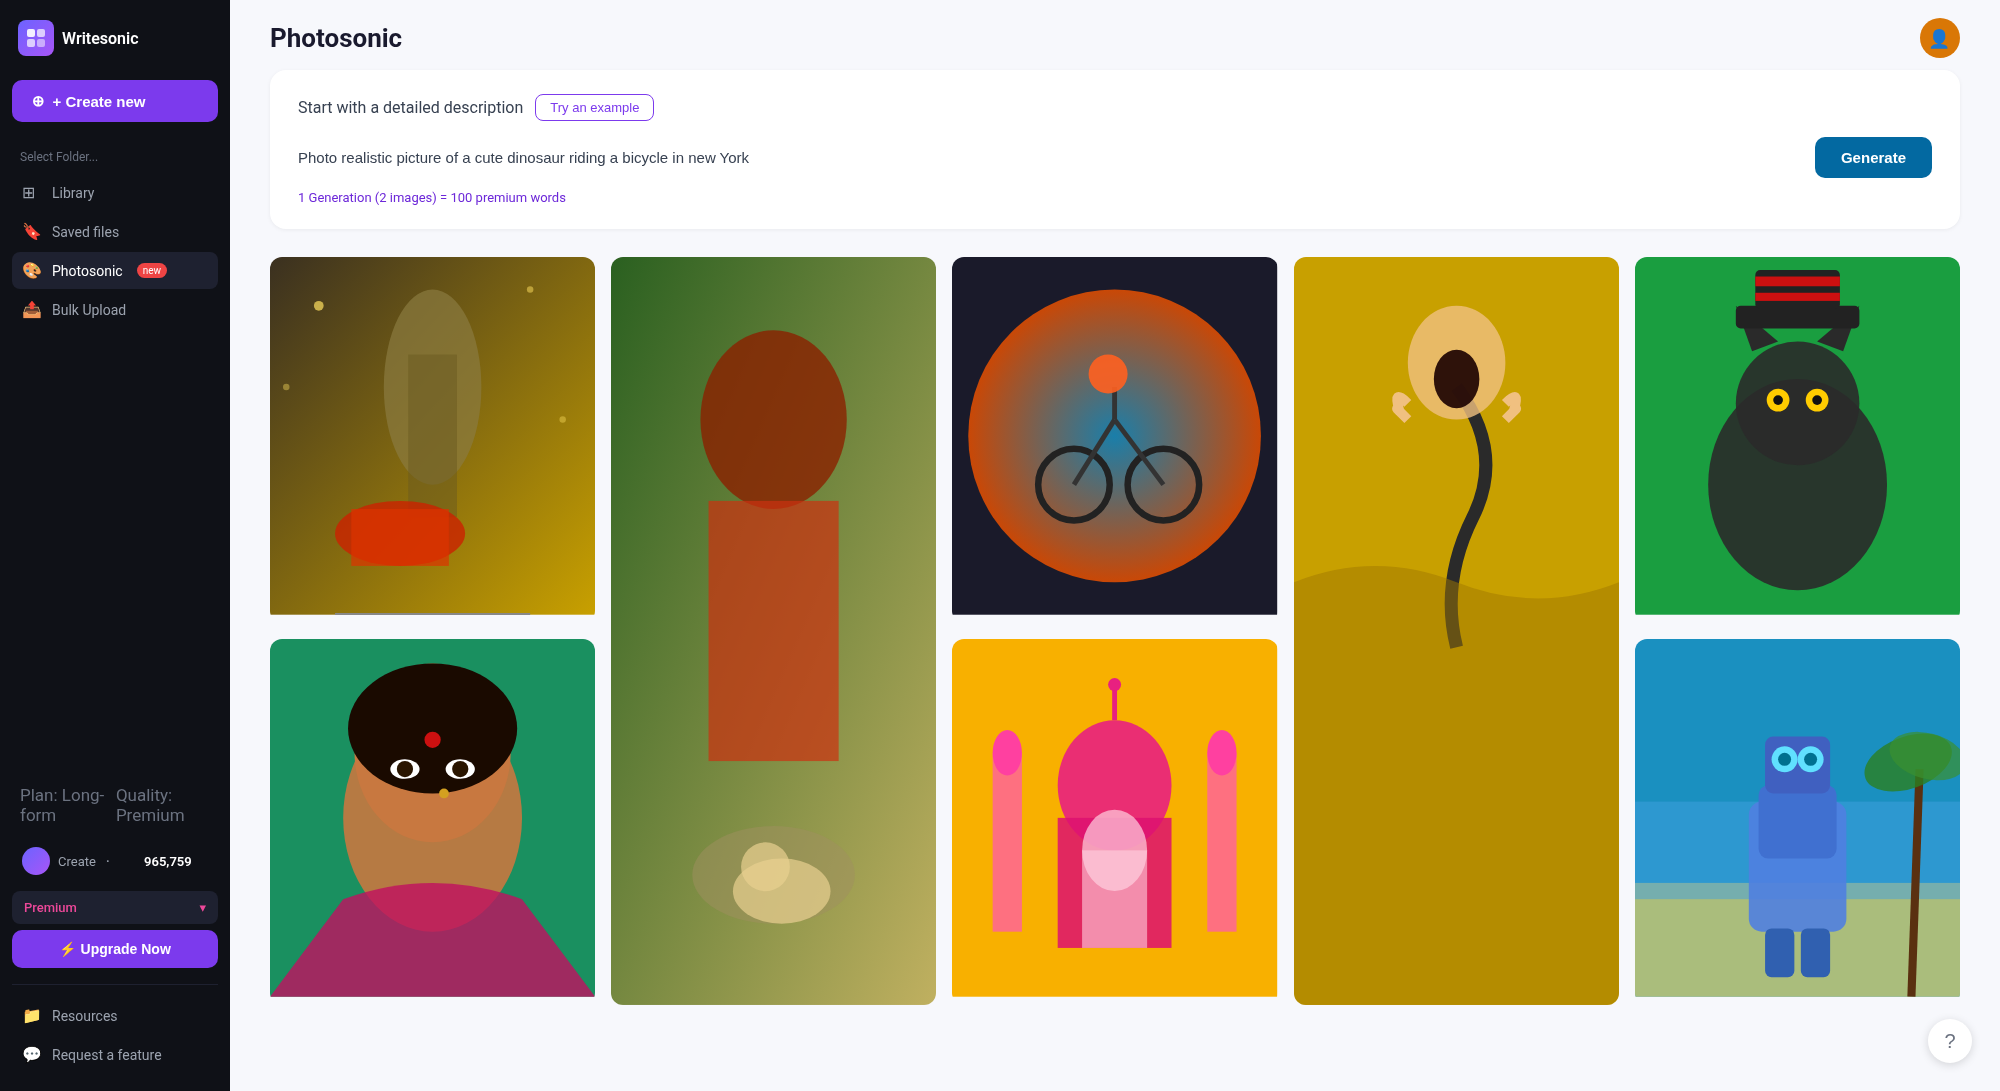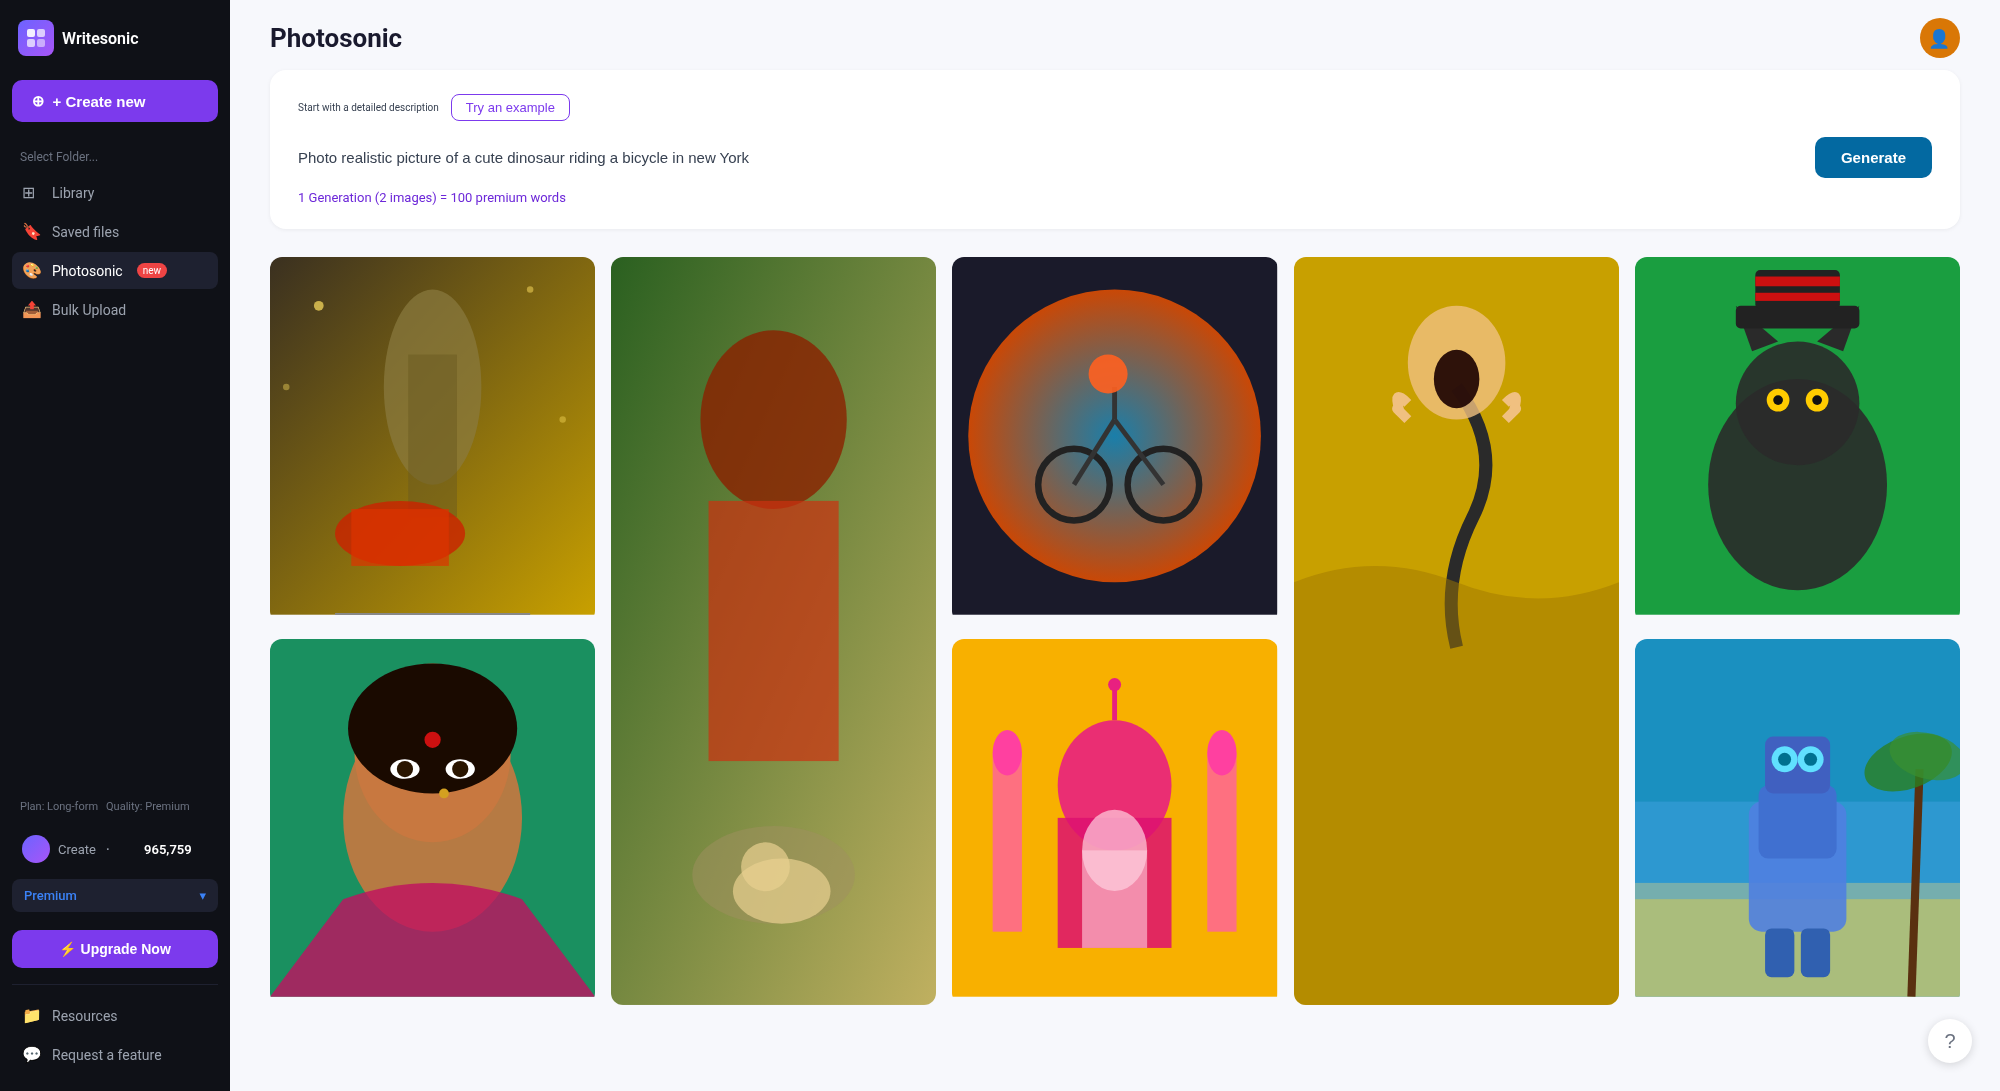--- a/index.html
+++ b/index.html
@@ -82,21 +82,21 @@
       font-size: 10px;
       padding: 2px 6px;
       border-radius: 10px;
       margin-left: 4px;
     }
     .sidebar-spacer { flex: 1; }
     .sidebar-bottom { margin-top: 16px; }
     .plan-info {
       display: flex;
       gap: 8px;
-      font-size: 11px;
+      font-size: 17px;
       color: #6b7280;
       padding: 4px 8px;
       margin-bottom: 10px;
     }
     .words-row {
       display: flex;
       align-items: center;
       gap: 8px;
       padding: 8px 10px;
       margin-bottom: 8px;
@@ -110,24 +110,24 @@
     .words-label { font-size: 13px; color: #9ca3af; }
     .words-count { font-size: 13px; color: #fff; font-weight: 600; margin-left: 24px; }
     .premium-select {
       display: flex;
       align-items: center;
       justify-content: space-between;
       background: #1e2130;
       border-radius: 8px;
       padding: 9px 12px;
       cursor: pointer;
-      color: #3b82f6;
+      color: #ec4899;
       font-size: 13px;
       font-weight: 500;
-      margin-bottom: 18px;
+      margin-bottom: 6px;
       text-align: center;
     }
     .upgrade-btn {
       background: #7c3aed;
       color: white;
       border: none;
       border-radius: 10px;
       padding: 11px 20px;
       font-size: 14px;
       font-weight: 600;
@@ -195,21 +195,21 @@
       margin-bottom: 28px;
       box-shadow: 0 1px 4px rgba(0,0,0,0.06);
     }
     .prompt-header {
       display: flex;
       align-items: center;
       gap: 12px;
       margin-bottom: 16px;
     }
     .prompt-header-label {
-      font-size: 10px;
+      font-size: 16px;
       color: #374151;
     }
     .try-example-btn {
       border: 1.5px solid #7c3aed;
       background: transparent;
       color: #7c3aed;
       font-size: 13px;
       font-weight: 500;
       padding: 5px 14px;
       border-radius: 8px;

